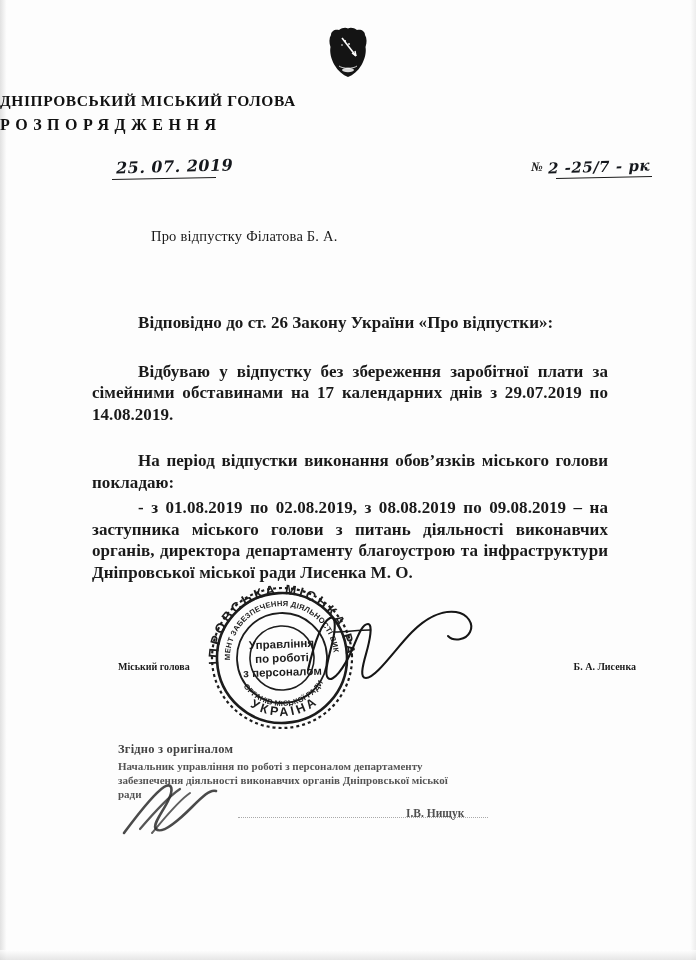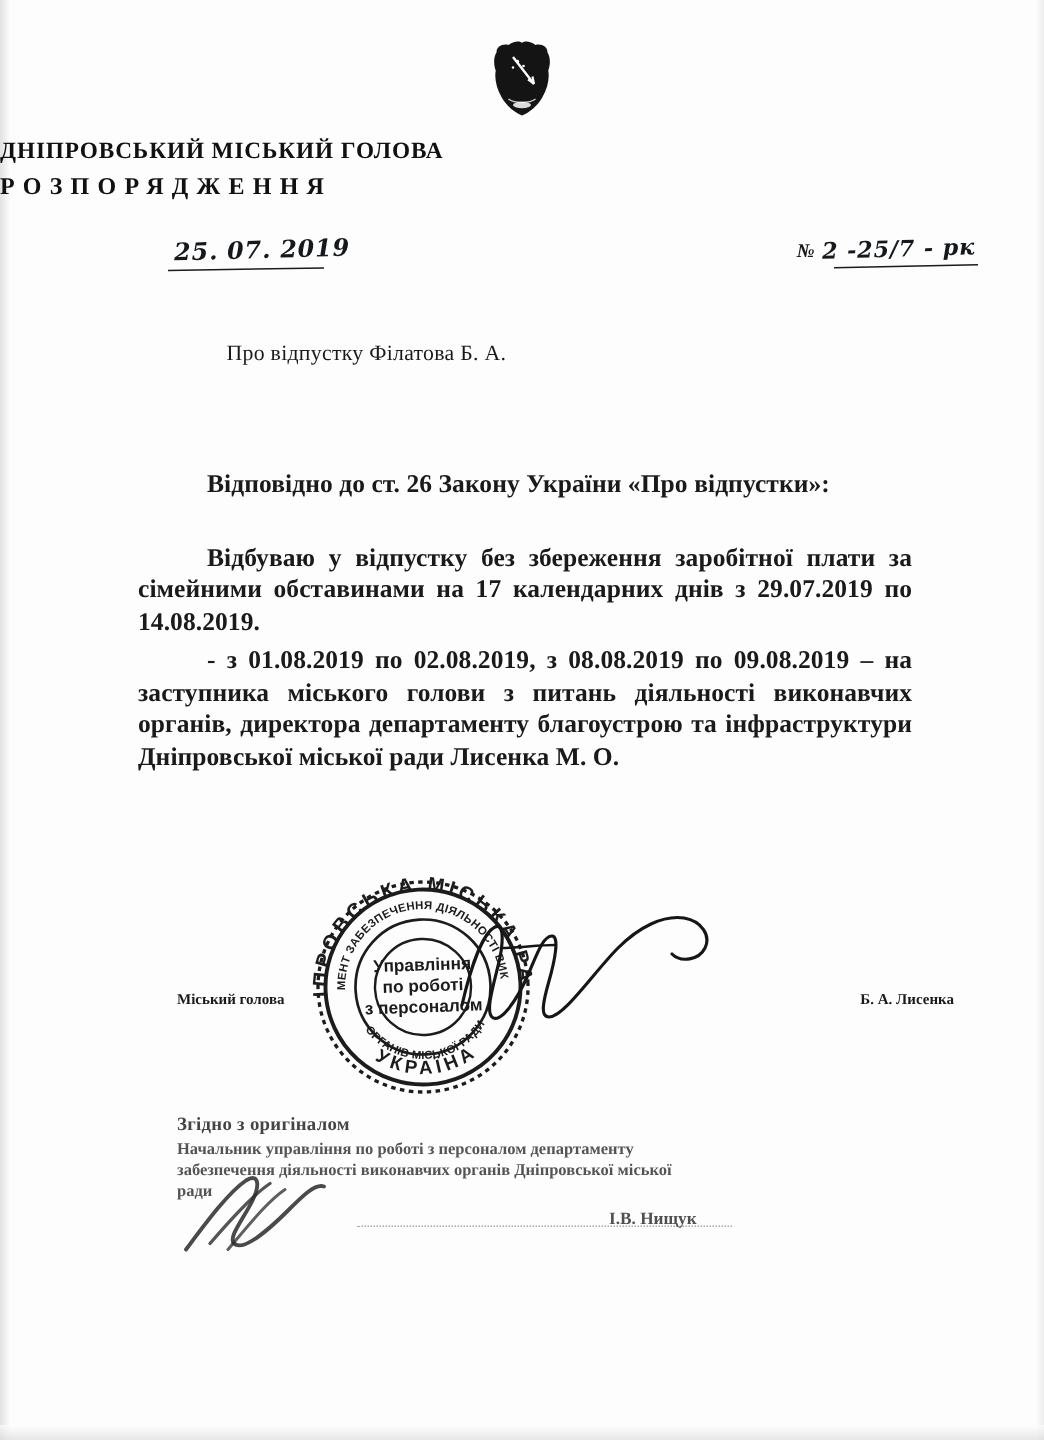--- a/index.html
+++ b/index.html
@@ -315,20 +315,21 @@
       <span class="number-value hw">2 -25/7 - рк</span>
       <div class="number-rule"></div>
     </span>
   </div>
 
   <div class="subject">Про відпустку Філатова Б. А.</div>
 
   <div class="body-block">
     <p>Відповідно до ст. 26 Закону України «Про відпустки»:</p>
     <p class="p-gap-lg">Відбуваю у відпустку без збереження заробітної плати за сімейними обставинами на 17 календарних днів з 29.07.2019 по 14.08.2019.</p>
+    <p class="p-gap-md">На період відпустки виконання обов’язків міського голови покладаю:</p>
     <p class="p-gap-sm">- з 01.08.2019 по 02.08.2019, з 08.08.2019 по 09.08.2019 – на заступника міського голови з питань діяльності виконавчих органів, директора департаменту благоустрою та інфраструктури Дніпровської міської ради Лисенка М. О.</p>
   </div>
 
   <div class="stamp">
     <svg viewBox="0 0 172 172">
       <defs>
         <path id="arcOuterTop" d="M 22,86 A 64,64 0 0 1 150,86" fill="none"></path>
         <path id="arcOuterBottom" d="M 28,86 A 58,58 0 0 0 144,86" fill="none"></path>
         <path id="arcInnerTop" d="M 34,86 A 52,52 0 0 1 138,86" fill="none"></path>
         <path id="arcInnerBottom" d="M 38,86 A 48,48 0 0 0 134,86" fill="none"></path>

